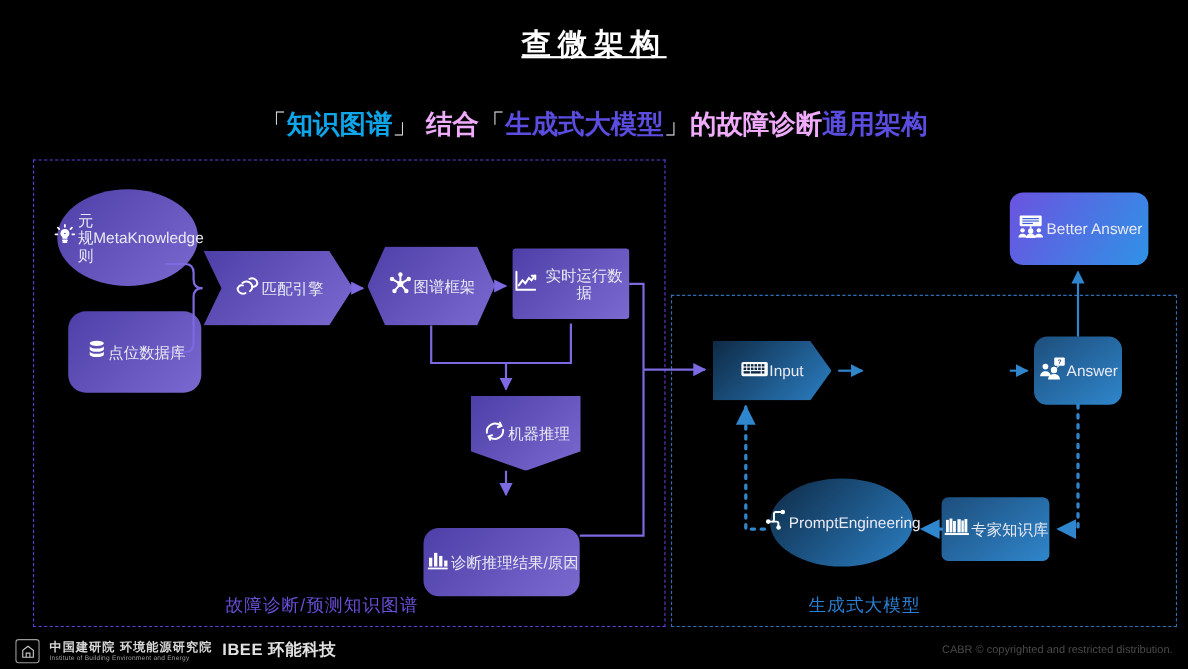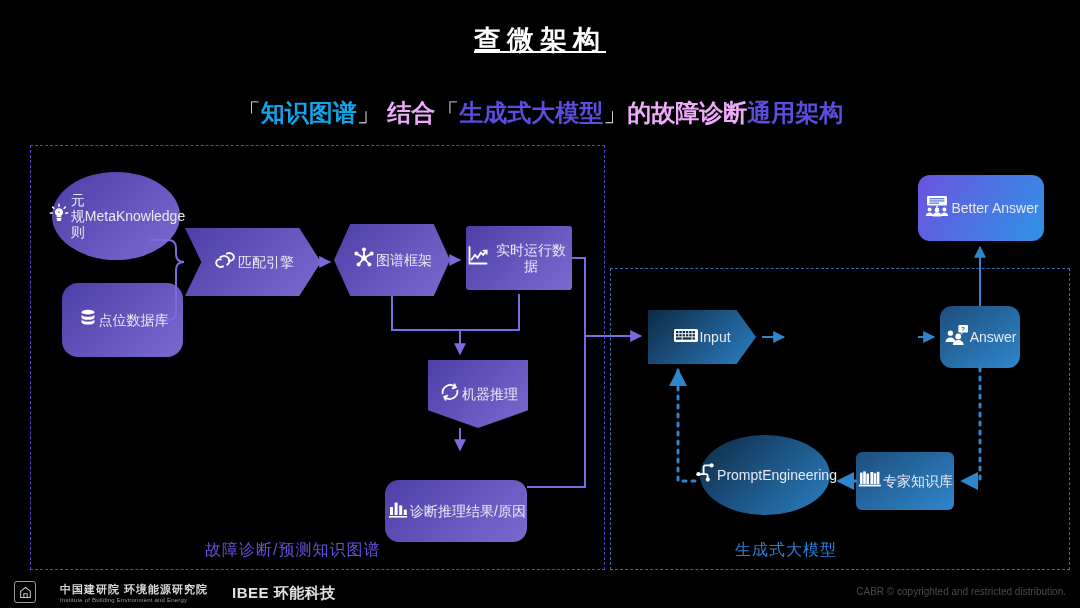--- a/index.html
+++ b/index.html
@@ -76,21 +76,21 @@
   #node-expert .lbl{font-size:14px;}
 
   .ico svg{display:block;}
   .ico{margin-bottom:4px;}
 
   
   #wires{position:absolute;left:0;top:0;width:1080px;height:608px;pointer-events:none;z-index:1;}
 
   
   .footer{position:absolute;left:0;bottom:0;width:1080px;height:34px;}
-  .foot-left{position:absolute;left:14px;top:7px;display:flex;align-items:flex-end;gap:24px;}
+  .foot-left{position:absolute;left:14px;top:7px;display:flex;align-items:flex-start;gap:9px;}
   .foot-logo{width:20px;height:20px;border-radius:3px;border:1.4px solid #9a9a9a;display:flex;align-items:center;justify-content:center;}
   .foot-cn{font-size:11px;color:#d8d8d8;letter-spacing:1px;font-weight:bold;}
   .foot-en{font-size:6px;color:#9d9d9d;letter-spacing:.2px;}
   .foot-ibee{font-size:15px;color:#e2e2e2;font-weight:bold;letter-spacing:.5px;}
   .foot-right{position:absolute;right:14px;top:12px;font-size:10px;color:#4a4a4a;}
 </style>
 </head>
 <body>
 
 <div id="stage">

